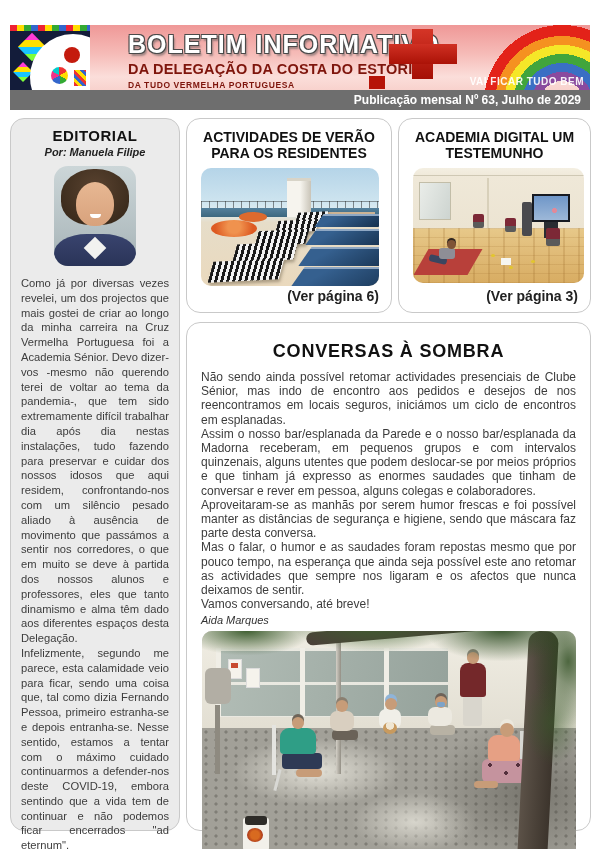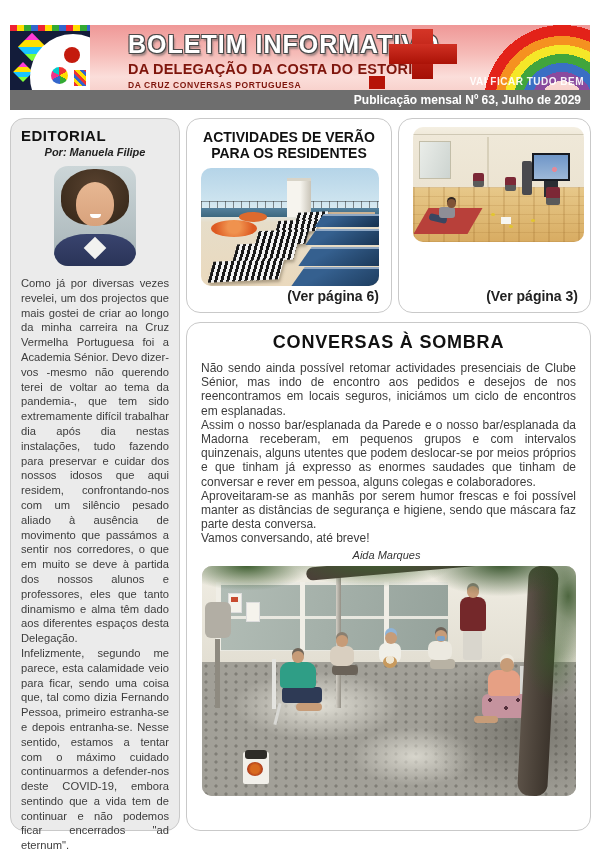--- a/index.html
+++ b/index.html
@@ -48,34 +48,34 @@
   .cross .csq{position:absolute;left:-13px;top:47px;width:16px;height:13px;background:#b61408;}
 
   
   .issue-bar{position:absolute;left:10px;top:90px;width:580px;height:20px;background:#6e6e6e;
         color:#fff;font-size:12px;font-weight:bold;line-height:20px;text-align:right;
         padding-right:9px;box-sizing:border-box;}
 
   
   .box{position:absolute;background:#fff;border:1.5px solid #c9c9c9;border-radius:14px;box-sizing:border-box;}
   .editorial{left:10px;top:118px;width:170px;height:713px;background:#ebebeb;padding:8px 10px;}
-  .editorial h2{margin:0;font-size:15px;font-weight:bold;color:#111;letter-spacing:.5px;}
+  .editorial h2{margin:0;font-size:15px;font-weight:bold;text-align:center;color:#111;letter-spacing:.5px;}
   .byline{font-size:11px;font-weight:bold;font-style:italic;text-align:center;margin:2px 0 8px;color:#222;}
   .jtext{font-size:11.2px;line-height:14.8px;text-align:justify;color:#3c3c3c;margin:0;}
 
   .teaser{padding:8px 14px;}
   .t1{left:186px;top:118px;width:206px;height:195px;}
   .t2{left:398px;top:118px;width:193px;height:195px;}
   .teaser h3{margin:2px 0 7px;font-size:14px;line-height:16px;font-weight:bold;text-align:center;color:#111;}
   .pageref{position:absolute;right:12px;bottom:8px;font-size:14px;font-weight:bold;color:#222;}
 
-  .main-art{left:186px;top:322px;width:405px;height:509px;padding:7px 14px;}
+  .main-art{left:186px;top:322px;width:405px;height:509px;padding:16px 14px;}
   .main-art h1{margin:2px 0 8px;font-size:18px;font-weight:bold;text-align:center;letter-spacing:.8px;color:#111;}
   .main-art .jtext{font-size:12px;line-height:14.2px;}
-  .sig{font-size:11px;font-style:italic;text-align:center;margin:3px 4px 0 0;color:#333;}
+  .sig{font-size:11px;font-style:italic;text-align:left;margin:3px 4px 0 0;color:#333;}
 
   
   .photo{position:relative;border-radius:10px;overflow:hidden;margin:0 auto;}
 
   
   .portrait{position:relative;width:82px;height:100px;margin:0 auto 10px;border-radius:14px;overflow:hidden;
         background:linear-gradient(180deg,#ccd6d8 0%,#b2bec1 70%,#9fadb0 100%);}
   .portrait .hair{position:absolute;left:7px;top:3px;width:68px;height:56px;border-radius:48% 48% 42% 42%;
         background:radial-gradient(circle at 50% 35%,#5a4330,#3c2c1d 75%);}
   .portrait .face{position:absolute;left:22px;top:16px;width:38px;height:44px;border-radius:50% 50% 46% 46%;
@@ -226,21 +226,21 @@
       <div class="balloon b1"></div>
       <div class="balloon b2"></div>
       <div class="white-curve"></div>
       <div class="red-dot"></div>
       <div class="pinwheel"></div>
       <div class="mini-card"></div>
     </div>
     <div class="titles">
       <div class="main-title">BOLETIM INFORMATIVO</div>
       <div class="org1">DA DELEGAÇÃO DA COSTA DO ESTORIL</div>
-      <div class="org2">DA CRUZ CONVERSAS PORTUGUESA</div>
+      <div class="org2">DA TUDO VERMELHA PORTUGUESA</div>
     </div>
     <div class="cross">
       <span class="cv"></span>
         <span class="ch"></span>
         <span class="csq"></span>
     </div>
   </div>
 
   <div class="issue-bar">
     <span>Publicação mensal Nº 63, Julho de 2029</span>
@@ -277,20 +277,21 @@
         <div class="lg lg5"></div>
       <div class="sk sk1"></div>
         <div class="sk sk2"></div>
         <div class="sk sk3"></div>
         <div class="sk sk4"></div>
     </div>
     <div class="pageref">(Ver página 6)</div>
   </section>
 
   <section class="box teaser t2">
+    <h3>ACADEMIA DIGITAL UM TESTEMUNHO</h3>
     <div class="photo gym">
       <div class="gy-ceil"></div>
         <div class="gy-mirror"></div>
         <div class="gy-col"></div>
       <div class="gy-floorlines"></div>
       <div class="gy-tv">
           <div class="gy-tvscr"></div>
         </div>
       <div class="gy-tvstand"></div>
         <div class="gy-equip"></div>
@@ -307,20 +308,21 @@
       <div class="gy-paper"></div>
     </div>
     <div class="pageref">(Ver página 3)</div>
   </section>
 
   <section class="box main-art">
     <h1>CONVERSAS À SOMBRA</h1>
     <p class="jtext">Não sendo ainda possível retomar actividades presenciais de Clube Sénior, mas indo de encontro aos pedidos e desejos de nos reencontramos em locais seguros, iniciámos um ciclo de encontros em esplanadas.</p>
     <p class="jtext">Assim o nosso bar/esplanada da Parede e o nosso bar/esplanada da Madorna receberam, em pequenos grupos e com intervalos quinzenais, alguns utentes que podem deslocar-se por meios próprios e que tinham já expresso as enormes saudades que tinham de conversar e rever em pessoa, alguns colegas e colaboradores.</p>
     <p class="jtext">Aproveitaram-se as manhãs por serem humor frescas e foi possível manter as distâncias de segurança e higiene, sendo que máscara faz parte desta conversa.</p>
+    <p class="jtext">Mas o falar, o humor e as saudades foram repostas mesmo que por pouco tempo, na esperança que ainda seja possível este ano retomar as actividades que sempre nos ligaram e os afectos que nunca deixamos de sentir.</p>
     <p class="jtext">Vamos conversando, até breve!</p>
     <div class="sig">Aida Marques</div>
 
     <div class="photo esp">
       <div class="esp-wall"></div>
       <div class="esp-windows"></div>
       <div class="esp-poster esp-po1"></div>
         <div class="esp-poster esp-po2"></div>
       <div class="esp-ground"></div>
       <div class="esp-sun1"></div>

